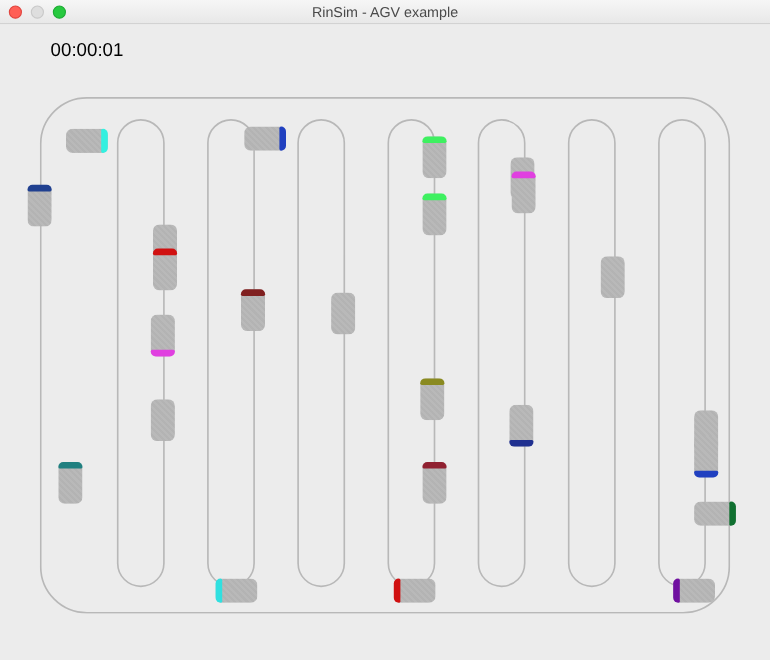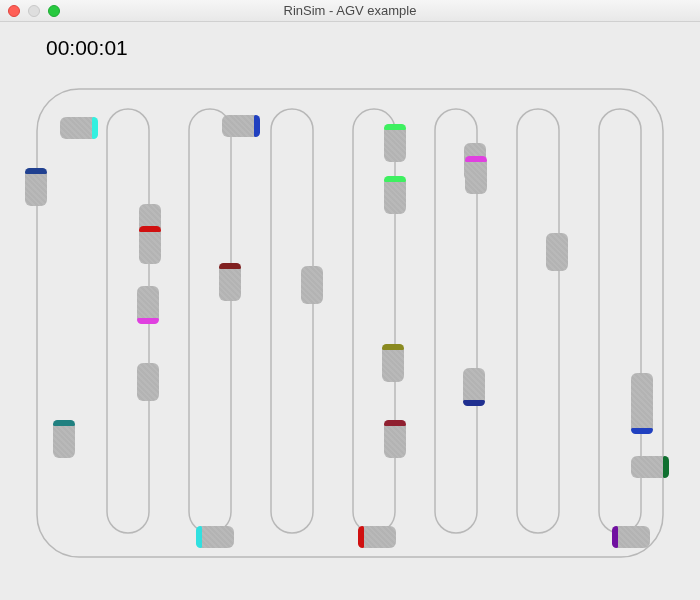--- a/index.html
+++ b/index.html
@@ -41,21 +41,21 @@
     .sim-area {
       position: relative;
       width: 700px;
       height: 578px;
       background: #ececec;
     }
     .timestamp {
       position: absolute;
       top: 14px;
       left: 46px;
-      font-size: 21px;
+      font-size: 17px;
       color: #000;
       font-weight: 400;
     }
     .track {
       position: absolute;
       left: 36px;
       top: 66px;
       width: 628px;
       height: 470px;
     }

